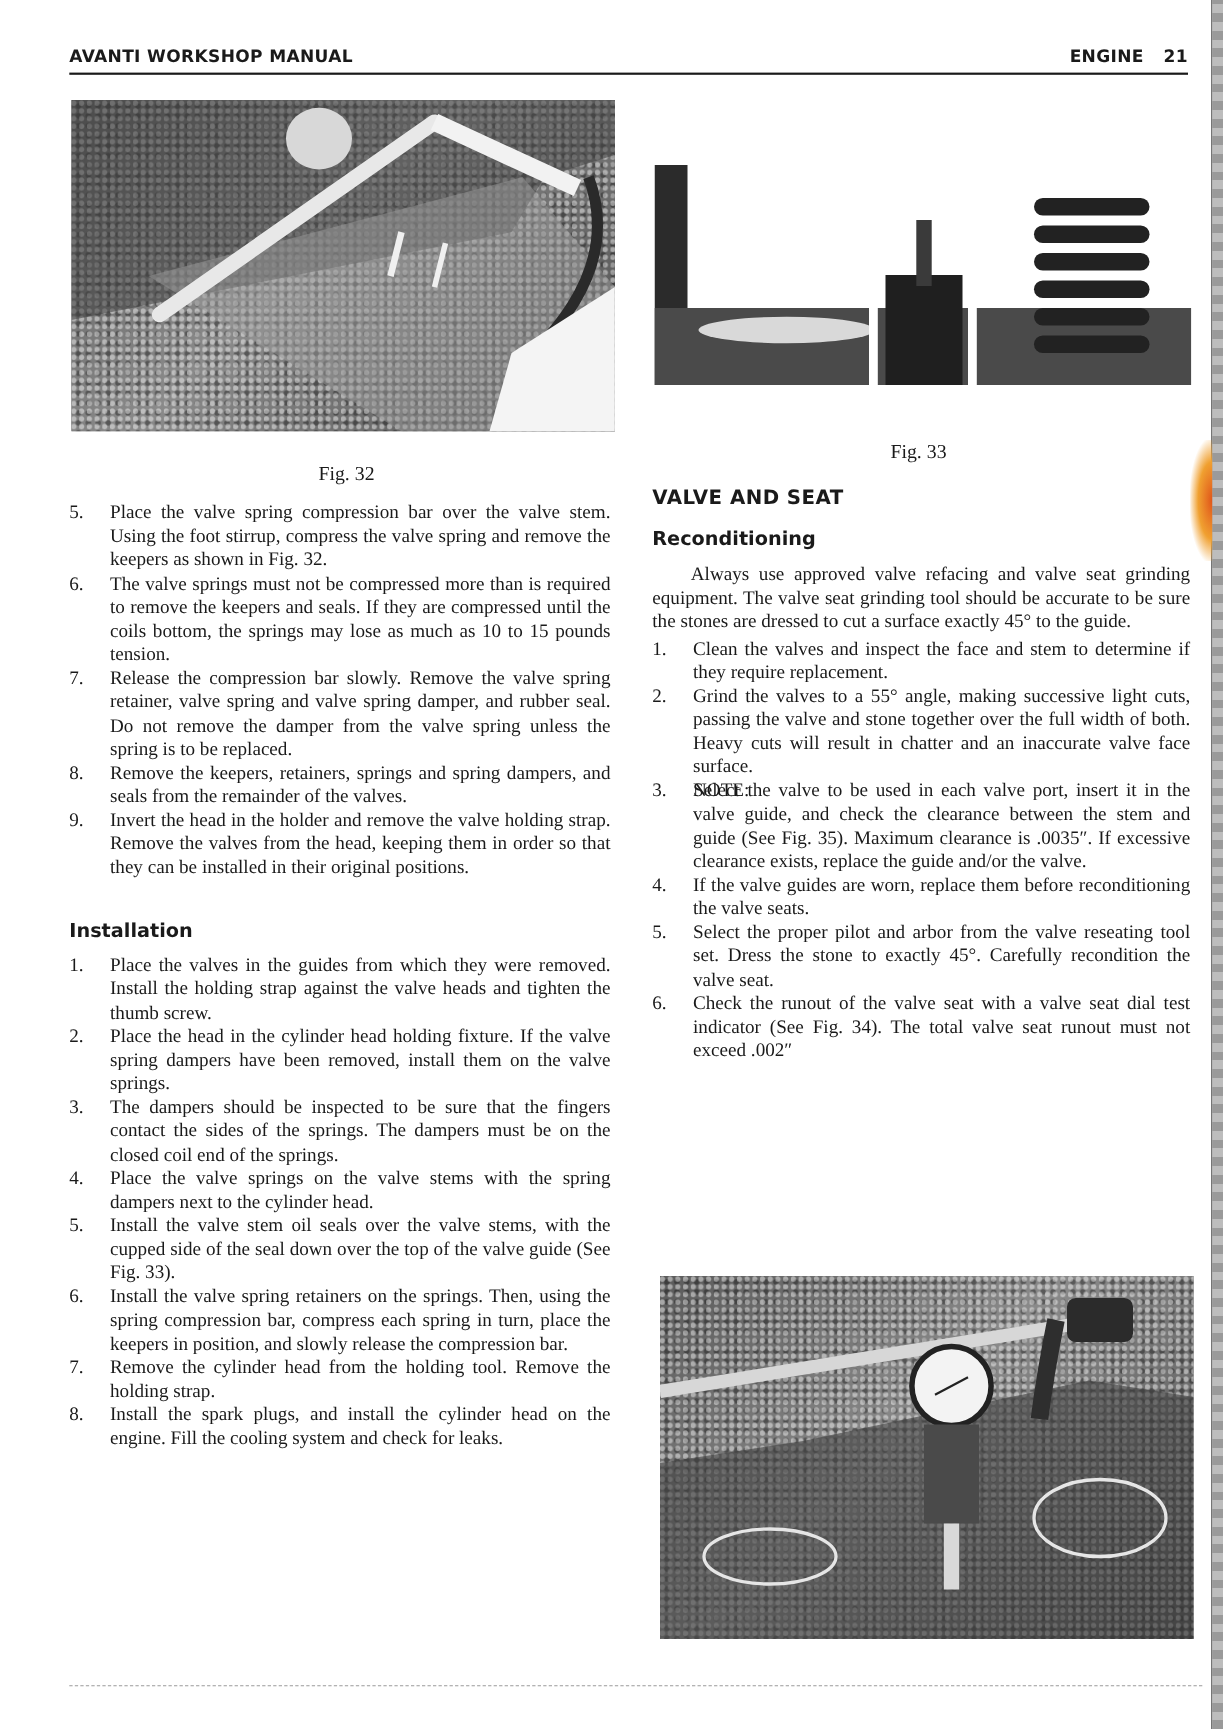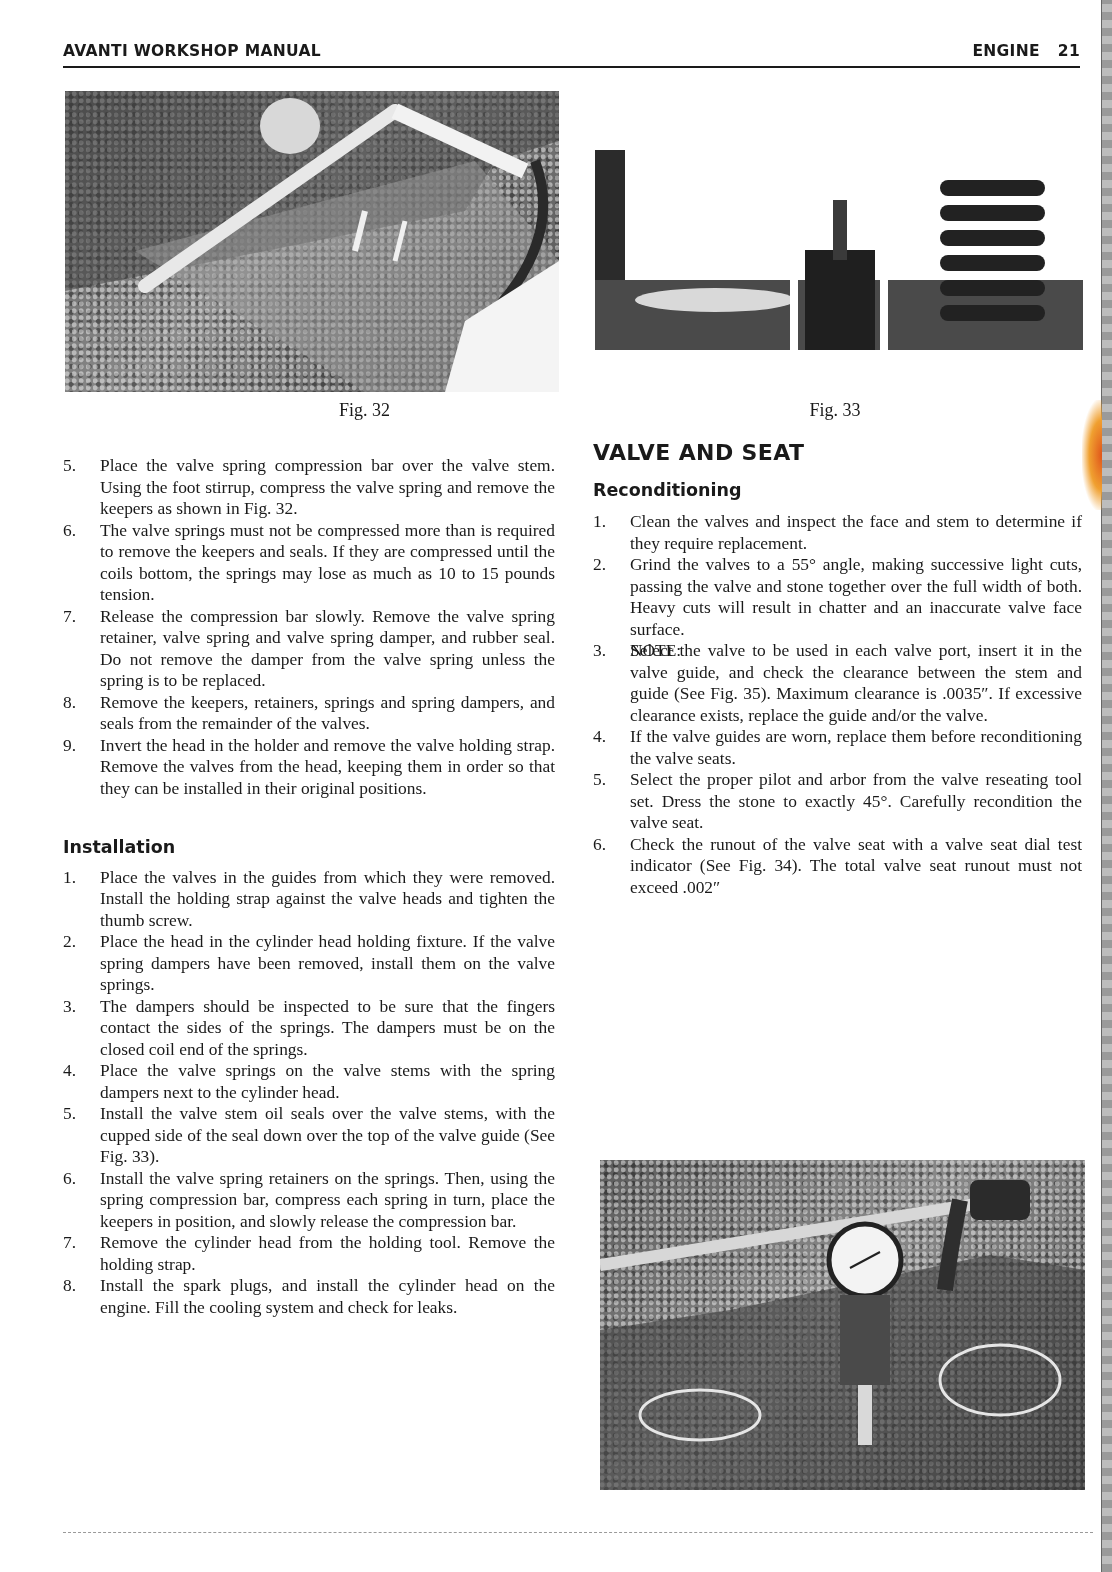--- a/index.html
+++ b/index.html
@@ -42,21 +42,21 @@
     }
 
     .col { position: absolute; font-size: 17.4px; line-height: 21.5px; text-align: justify; }
     .col-left { left: 63px; top: 455px; width: 492px; }
     .col-right { left: 593px; top: 442px; width: 489px; }
 
     ol.steps { list-style: none; margin: 0; padding: 0; }
     ol.steps li { position: relative; padding-left: 37px; margin: 0; }
     ol.steps li .n { position: absolute; left: 0; top: 0; }
     .h2 {
-      font-family: "DejaVu Sans", sans-serif; font-weight: bold; font-size: 22px;
+      font-family: "DejaVu Sans", sans-serif; font-weight: bold; font-size: 18px;
       margin: 0 0 16px 0; letter-spacing: 0.4px;
     }
     .h3 {
       font-family: "DejaVu Sans", sans-serif; font-weight: bold; font-size: 17.5px;
       margin: 0 0 10px 0;
     }
     .intro { text-indent: 35px; margin: 0 0 3px 0; }
     .note { position: relative; padding-left: 79px; }
     .note .lbl { position: absolute; left: 0; top: 0; }
     .install-h { margin-top: 38px; margin-bottom: 8px; }
@@ -83,21 +83,21 @@
     <polygon points="70,160 410,70 494,170 494,301 300,301" fill="#9a9a9a" opacity="0.5"></polygon>
     <line x1="80" y1="195" x2="330" y2="20" stroke="#e8e8e8" stroke-width="14" stroke-linecap="round"></line>
     <line x1="330" y1="20" x2="460" y2="80" stroke="#f2f2f2" stroke-width="16"></line>
     <path d="M470,70 Q500,150 420,230" stroke="#2a2a2a" stroke-width="10" fill="none"></path>
     <ellipse cx="225" cy="35" rx="30" ry="28" fill="#d8d8d8"></ellipse>
     <line x1="300" y1="120" x2="290" y2="160" stroke="#f0f0f0" stroke-width="6"></line>
     <line x1="340" y1="130" x2="330" y2="170" stroke="#f0f0f0" stroke-width="5"></line>
     <polygon points="400,230 494,170 494,301 380,301" fill="#f4f4f4"></polygon>
   </svg>
 </div>
-<div class="fig-caption" style="left:240px; top:400px; width:150px;text-align:right;">Fig. 32</div>
+<div class="fig-caption" style="left:240px; top:420px; width:150px;">Fig. 32</div>
 
 <div class="figure" style="left:595px; top:150px; width:488px; height:240px; background:#ffffff;">
   <svg viewBox="0 0 488 240" preserveAspectRatio="none">
     <rect x="0" y="0" width="30" height="200" fill="#2b2b2b"></rect>
     <rect x="0" y="130" width="488" height="70" fill="#4a4a4a"></rect>
     <ellipse cx="120" cy="150" rx="80" ry="12" fill="#d9d9d9"></ellipse>
     <rect x="210" y="100" width="70" height="100" fill="#1f1f1f"></rect>
     <rect x="238" y="50" width="14" height="60" fill="#3a3a3a"></rect>
     <rect x="195" y="95" width="8" height="105" fill="#ffffff"></rect>
     <rect x="285" y="95" width="8" height="105" fill="#ffffff"></rect>
@@ -133,20 +133,21 @@
     <li><span class="n">5.</span><span>Install the valve stem oil seals over the valve stems, with the cupped side of the seal down over the top of the valve guide (See Fig. 33).</span></li>
     <li><span class="n">6.</span><span>Install the valve spring retainers on the springs. Then, using the spring compression bar, compress each spring in turn, place the keepers in position, and slowly release the compression bar.</span></li>
     <li><span class="n">7.</span><span>Remove the cylinder head from the holding tool. Remove the holding strap.</span></li>
     <li><span class="n">8.</span><span>Install the spark plugs, and install the cylinder head on the engine. Fill the cooling system and check for leaks.</span></li>
   </ol>
 </div>
 
 <div class="col col-right">
   <div class="h2">VALVE AND SEAT</div>
   <div class="h3">Reconditioning</div>
+  <p class="intro">Always use approved valve refacing and valve seat grinding equipment. The valve seat grinding tool should be accurate to be sure the stones are dressed to cut a surface exactly 45° to the guide.</p>
   <ol class="steps">
     <li><span class="n">1.</span><span>Clean the valves and inspect the face and stem to determine if they require replacement.</span></li>
     <li><span class="n">2.</span><span>Grind the valves to a 55° angle, making successive light cuts, passing the valve and stone together over the full width of both. Heavy cuts will result in chatter and an inaccurate valve face surface.</span>
       <div class="note">
         <span class="lbl">NOTE:</span>
       </div>
     </li>
     <li><span class="n">3.</span><span>Select the valve to be used in each valve port, insert it in the valve guide, and check the clearance between the stem and guide (See Fig. 35). Maximum clearance is .0035″. If excessive clearance exists, replace the guide and/or the valve.</span></li>
     <li><span class="n">4.</span><span>If the valve guides are worn, replace them before reconditioning the valve seats.</span></li>
     <li><span class="n">5.</span><span>Select the proper pilot and arbor from the valve reseating tool set. Dress the stone to exactly 45°. Carefully recondition the valve seat.</span></li>

